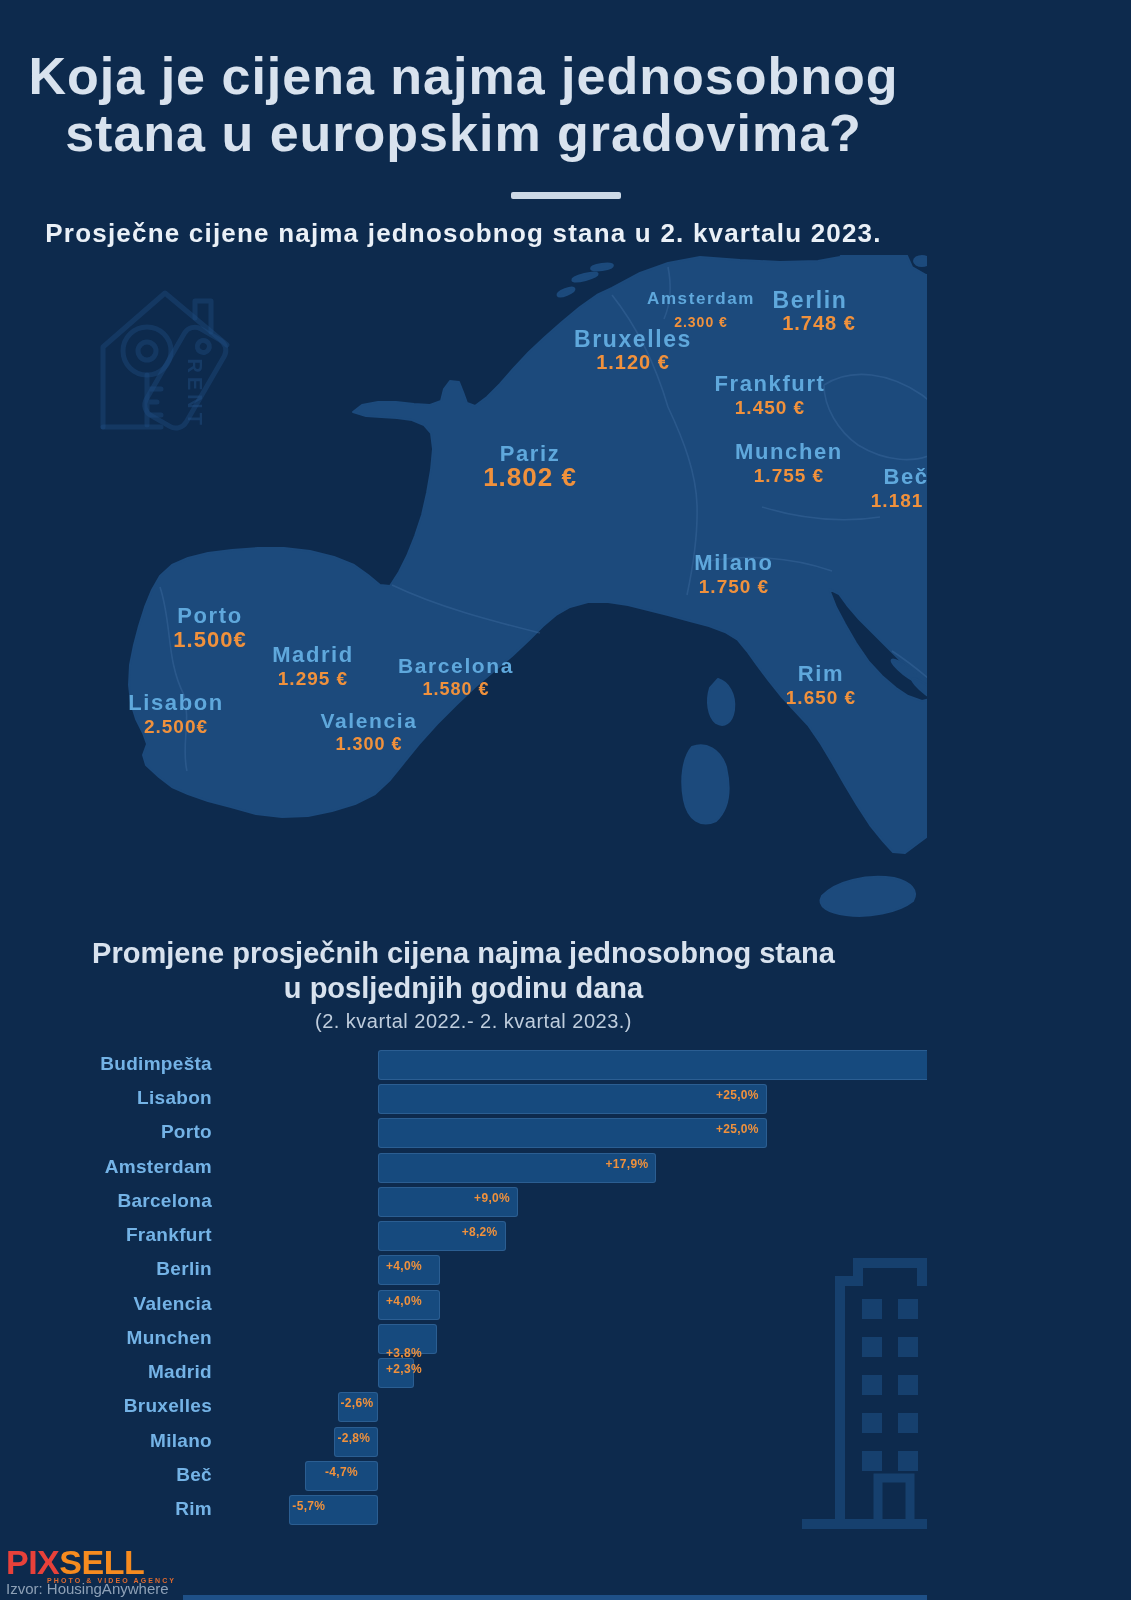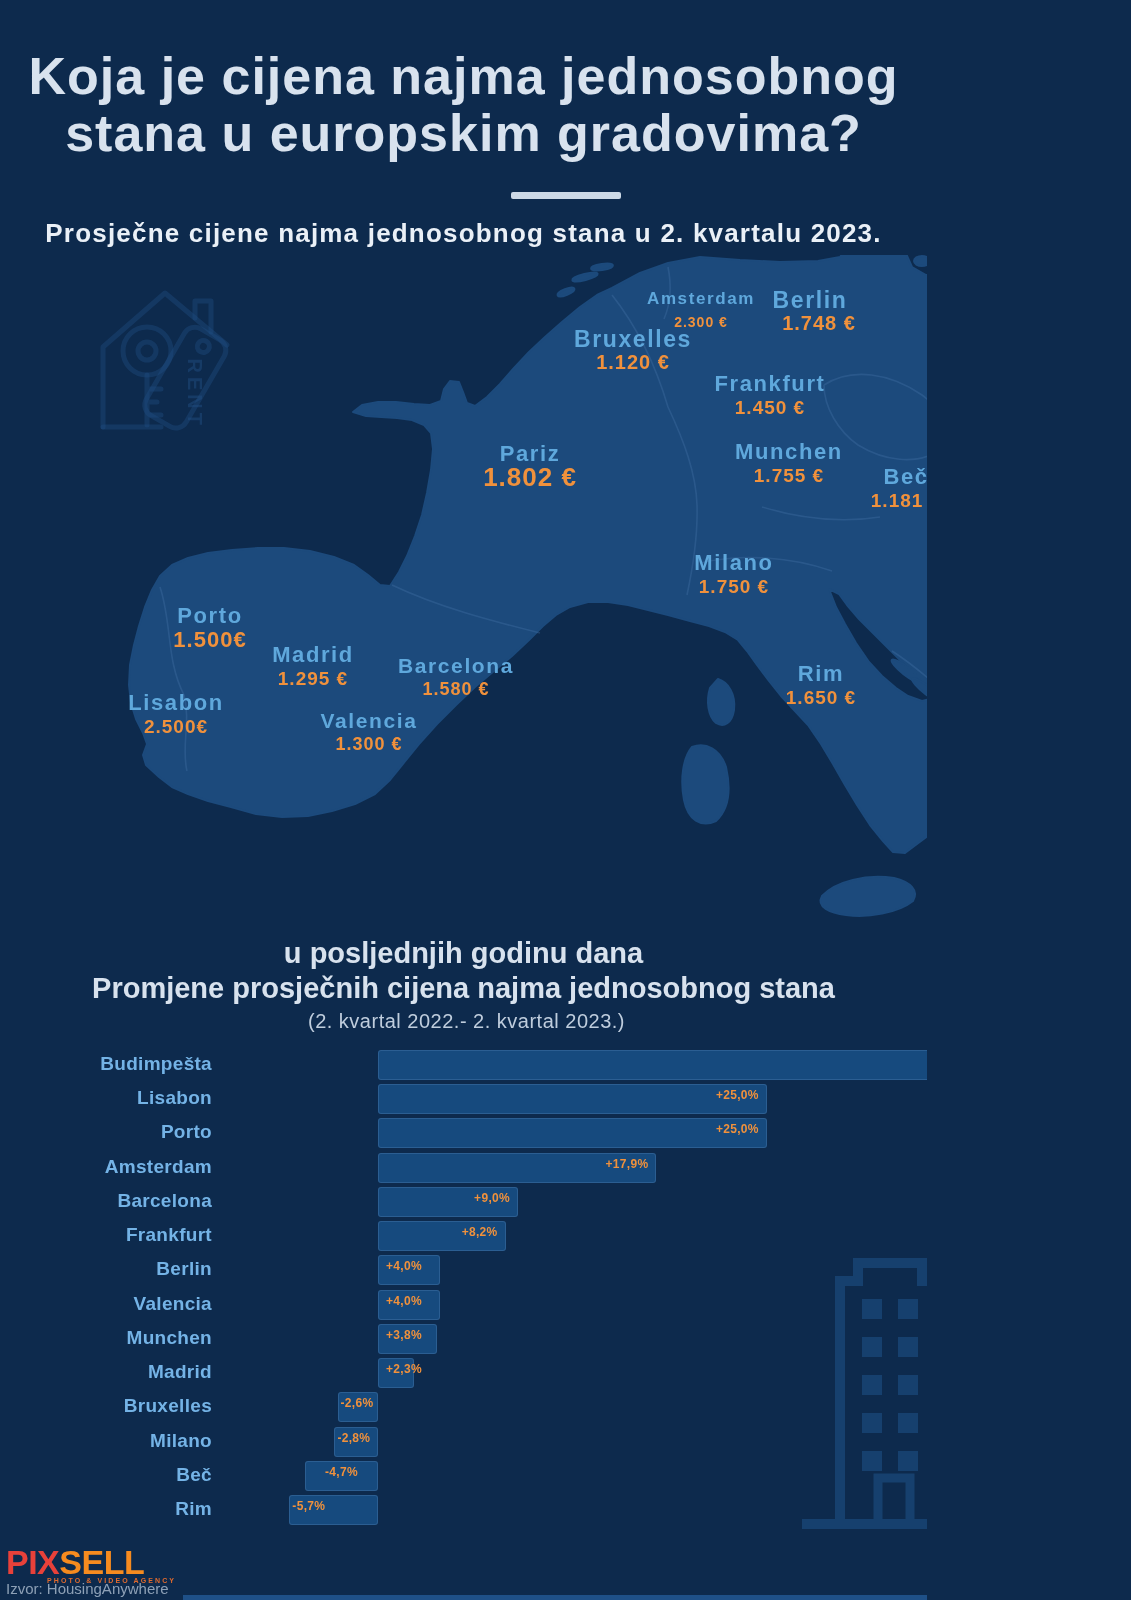--- a/index.html
+++ b/index.html
@@ -11,21 +11,21 @@
   .divider{left:511px;top:192px;width:110px;height:7px;background:#ccd9e7;border-radius:2px;}
   .subtitle{top:218px;left:0;width:100%;text-align:center;font-size:26px;font-weight:700;
             letter-spacing:1.2px;color:#eaf0f7;}
   .map-wrap{top:255px;left:0;width:1131px;height:675px;}
   .map-svg{position:absolute;left:0;top:0;}
   .map-city{position:absolute;transform:translateX(-50%);text-align:center;white-space:nowrap;}
   .city-name{font-weight:700;color:#5fa8dc;letter-spacing:1.6px;line-height:24px;}
   .city-price{font-weight:700;color:#f0913c;letter-spacing:1px;line-height:21px;margin-top:1px;}
   .chart-title{top:936px;left:0;width:100%;text-align:center;font-size:29px;font-weight:700;
                color:#d8e2ee;line-height:35px;}
-  .chart-sub{top:1010px;left:3px;width:100%;text-align:center;font-size:20px;color:#bfcddd;
+  .chart-sub{top:1010px;left:10px;width:100%;text-align:center;font-size:20px;color:#bfcddd;
              letter-spacing:0.5px;}
   .chart-rows{top:1050px;left:0;width:1131px;height:480px;}
   .c-label{position:absolute;left:0;width:212px;text-align:right;font-size:19px;font-weight:700;
            color:#74b3e6;letter-spacing:0.3px;}
   .c-bar{position:absolute;height:30px;background:#164a7e;border:1px solid rgba(120,170,220,0.22);
          border-radius:3px;box-sizing:border-box;}
   .c-val{position:absolute;font-size:12px;font-weight:700;color:#f0913c;letter-spacing:0.3px;}
   .bld-watermark{left:798px;top:1235px;}
   .logo{left:6px;top:1543px;font-size:34px;font-weight:800;letter-spacing:-0.5px;white-space:nowrap;}
   .logo-pix{color:#e8413a;}
@@ -154,22 +154,22 @@
           <div class="city-price" style="font-size: 19px;">2.500€</div>
         </div>
         <div class="map-city" style="left: 369px; top: 454px;">
           <div class="city-name" style="font-size: 21px;">Valencia</div>
           <div class="city-price" style="font-size: 18px;">1.300 €</div>
         </div>
       </div>
   </div>
 
   <div class="abs chart-title">
+    <div>Promjene prosječnih cijena najma jednosobnog stana</div>
     <div>u posljednjih godinu dana</div>
-    <div>Promjene prosječnih cijena najma jednosobnog stana</div>
   </div>
   <div class="abs chart-sub">(2. kvartal 2022.- 2. kvartal 2023.)</div>
 
   <svg class="abs bld-watermark" width="270" height="295" viewBox="0 0 270 295">
     <g fill="none" stroke="#16406e" stroke-width="10">
       <path d="M4,289 H266"></path>
       <path d="M42,289 V46 H60 V28 H124 V46 H144 V289"></path>
       <path d="M80,289 V243 H112 V289" stroke-width="9"></path>
       <path d="M166,289 V132 H238 V289"></path>
     </g>
@@ -214,21 +214,21 @@
       <div class="c-bar" style="top: 171px; left: 378px; width: 127.51px; height: 30px;"></div>
       <div class="c-val" style="top: 175px; right: 633.49px;">+8,2%</div>
       <div class="c-label" style="top: 208px;">Berlin</div>
       <div class="c-bar" style="top: 205px; left: 378px; width: 62.2px; height: 30px;"></div>
       <div class="c-val" style="top: 209px; left: 386px;">+4,0%</div>
       <div class="c-label" style="top: 243px;">Valencia</div>
       <div class="c-bar" style="top: 240px; left: 378px; width: 62.2px; height: 30px;"></div>
       <div class="c-val" style="top: 244px; left: 386px;">+4,0%</div>
       <div class="c-label" style="top: 277px;">Munchen</div>
       <div class="c-bar" style="top: 274px; left: 378px; width: 59.09px; height: 30px;"></div>
-      <div class="c-val" style="top: 278px; left: 386px;">+3,8%</div>
+      <div class="c-val" style="top: 296px; left: 386px;">+3,8%</div>
       <div class="c-label" style="top: 311px;">Madrid</div>
       <div class="c-bar" style="top: 308px; left: 378px; width: 35.765px; height: 30px;"></div>
       <div class="c-val" style="top: 312px; left: 386px;">+2,3%</div>
       <div class="c-label" style="top: 345px;">Bruxelles</div>
       <div class="c-bar" style="top: 342px; left: 337.57px; width: 40.43px; height: 30px;"></div>
       <div class="c-val" style="top: 346px; left: 340.57px;">-2,6%</div>
       <div class="c-label" style="top: 380px;">Milano</div>
       <div class="c-bar" style="top: 377px; left: 334.46px; width: 43.54px; height: 30px;"></div>
       <div class="c-val" style="top: 381px; left: 337.46px;">-2,8%</div>
       <div class="c-label" style="top: 414px;">Beč</div>

